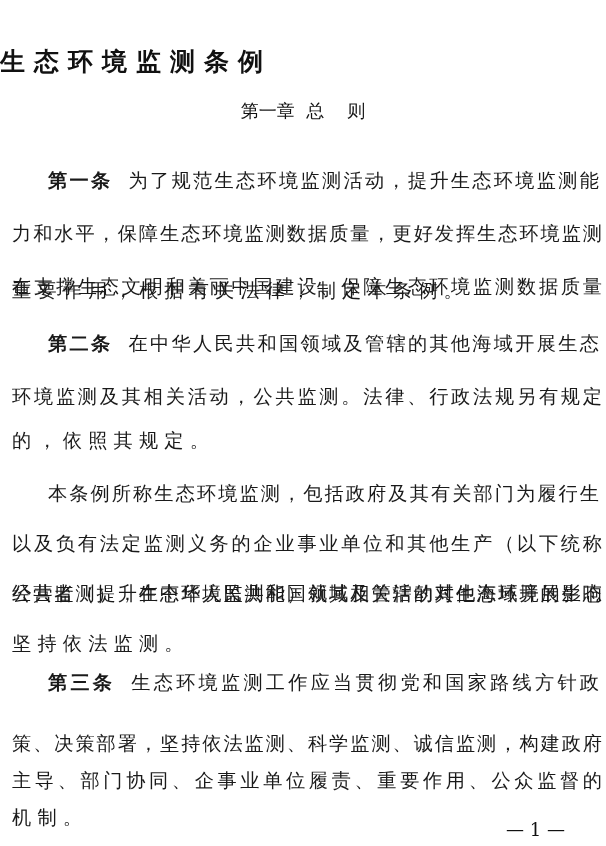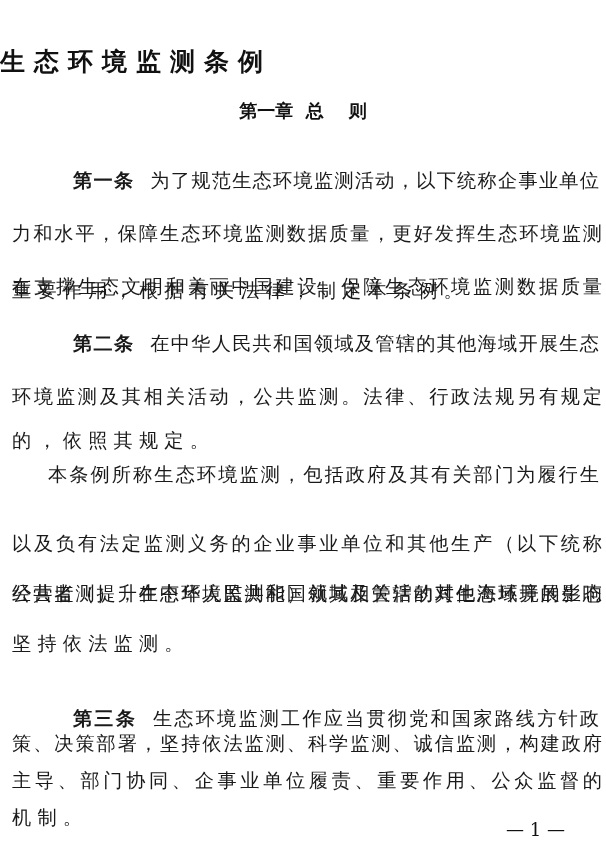--- a/index.html
+++ b/index.html
@@ -1,49 +1,49 @@
 <!DOCTYPE html>
 <html><head>
 <meta charset="utf-8">
 <style>
   html, body { margin:0; padding:0; background:#fff; }
   body { width:606px; height:846px; position:relative; overflow:hidden;
          font-family:"DejaVu Serif","Liberation Serif",serif; color:#111; }
   .title { position:absolute; top:30px; left:0; width:570px; text-align:left;
            font-size:25px; font-weight:bold; letter-spacing:9px; line-height:32px;margin-top:16px; }
   .chapter { position:absolute; top:98px; left:0; width:606px; text-align:center;
-             font-size:18px; font-weight:bold; line-height:26px; white-space:pre; }
+             font-size:18px; font-weight:normal; line-height:26px; white-space:pre; }
   .line { position:absolute; left:12px; width:590px; font-size:19.2px; line-height:26px;
           white-space:nowrap; text-align:justify; text-align-last:justify; color:#1a1a1a; }
   .line.last { text-align-last:left; letter-spacing:6.2px; }
   .line.indent { left:48px; width:551px; }
-  .line .art { font-weight:bold; font-family:"DejaVu Sans","Liberation Sans",sans-serif; letter-spacing:0; margin-right:16px;margin-left:25px; }
+  .line .art { font-weight:bold; font-family:"DejaVu Sans","Liberation Sans",sans-serif; letter-spacing:0; margin-right:16px; }
   .pagenum { position:absolute; top:818px; left:506px; font-size:18px; line-height:24px; white-space:pre; }
 </style>
 </head>
 <body>
 
 <div>
   <div class="title">生态环境监测条例</div>
   <div class="chapter">第一章  总    则</div>
 
-  <div class="line indent" style="top:168px"><span class="art">第一条</span><span>为了规范生态环境监测活动，以下统称企事业单位</span></div>
+  <div class="line indent" style="top:168px"><span class="art">第一条</span><span>为了规范生态环境监测活动，提升生态环境监测能</span></div>
   <div class="line" style="top:221px">力和水平，保障生态环境监测数据质量，更好发挥生态环境监测</div>
   <div class="line" style="top:274px">在支撑生态文明和美丽中国建设、保障生态环境监测数据质量</div>
   <div class="line last" style="top:327px; top:278px">重要作用，根据有关法律，制定本条例。</div>
 
   <div class="line indent" style="top:331px"><span class="art">第二条</span><span>在中华人民共和国领域及管辖的其他海域开展生态</span></div>
   <div class="line" style="top:384px">环境监测及其相关活动，公共监测。法律、行政法规另有规定</div>
   <div class="line last" style="top:437px; top:428px">的，依照其规定。</div>
 
-  <div class="line indent" style="top:462px">本条例所称生态环境监测，包括政府及其有关部门为履行生</div>
+  <div class="line indent" style="top:481px">本条例所称生态环境监测，包括政府及其有关部门为履行生</div>
   <div class="line" style="top:531px">以及负有法定监测义务的企业事业单位和其他生产（以下统称</div>
   <div class="line" style="top:581px">公共监测），在中华人民共和国领域及管辖的其他海域开展生态</div>
   <div class="line" style="top:631px; top:581px">经营者（提升生态环境监测能）就其相关活动对生态环境的影响</div>
   <div class="line last" style="top:631px">坚持依法监测。</div>
 
-  <div class="line indent" style="top:706px"><span class="art">第三条</span><span>生态环境监测工作应当贯彻党和国家路线方针政</span></div>
+  <div class="line indent" style="top:670px"><span class="art">第三条</span><span>生态环境监测工作应当贯彻党和国家路线方针政</span></div>
   <div class="line" style="top:731px">策、决策部署，坚持依法监测、科学监测、诚信监测，构建政府</div>
   <div class="line" style="top:784px; top:768px">主导、部门协同、企事业单位履责、重要作用、公众监督的</div>
   <div class="line last" style="top:805px">机制。</div>
 
   <div class="pagenum">— 1 —</div>
 </div>
 
 </body></html>

